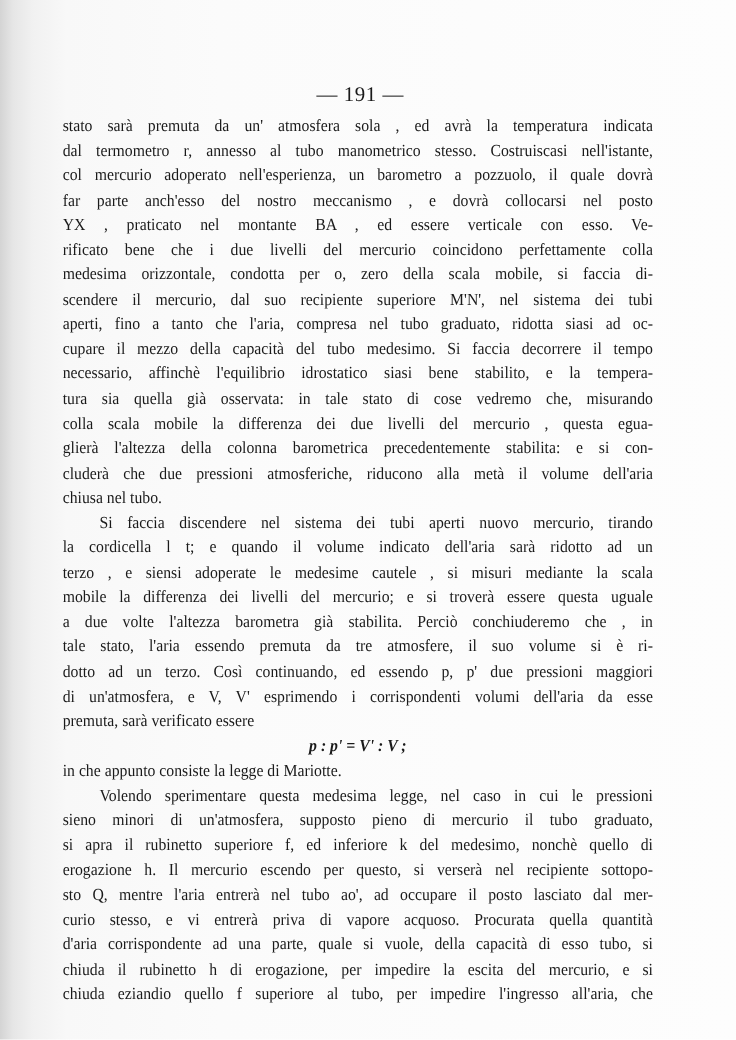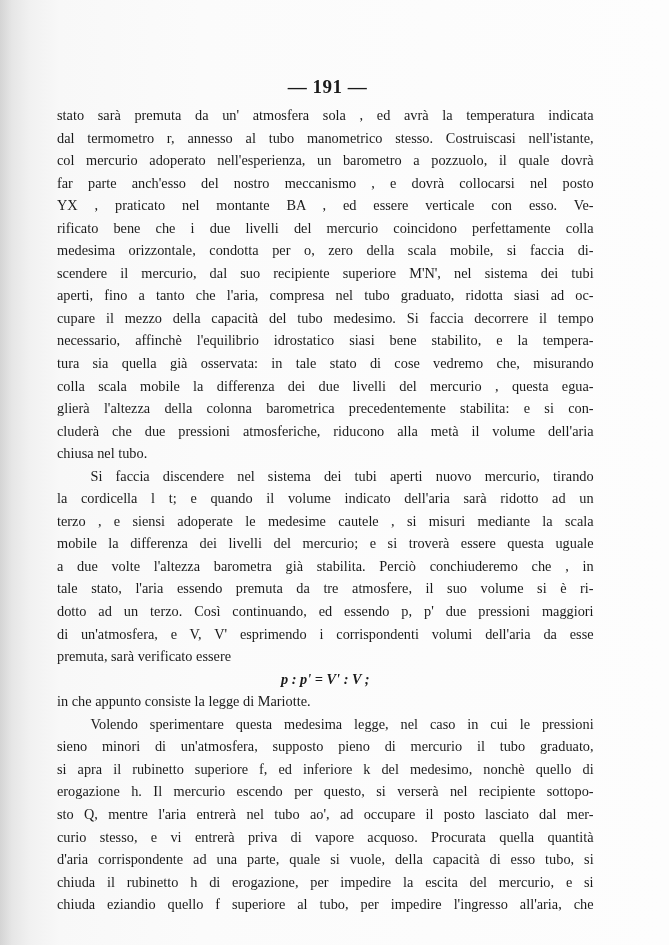--- a/index.html
+++ b/index.html
@@ -8,21 +8,21 @@
       background: linear-gradient(to right, #d4d4d4 0px, #e6e6e6 12px, #f1f1f1 30px, #f8f8f8 60px, #fbfbfb 200px, #fdfdfd 669px);
       position: relative;
       font-family: "Liberation Serif", "DejaVu Serif", serif;
       color: #1a1a1a;
     }
     .page {
       position: absolute; left: 0; top: 0; width: 669px; height: 945px;
     }
     .page-number {
       position: absolute; top: 76px; left: 0; width: 655px;
-      text-align: center; font-size: 19px; font-weight: bold; letter-spacing: 0.5px;
+      text-align: center; font-size: 19px; font-weight: normal; letter-spacing: 0.5px;
     }
     .text-block {
       position: absolute; left: 57px; top: 104px; width: 537px;
       font-size: 15.4px; line-height: 22.55px;
       transform: scaleX(0.93); transform-origin: left top;
       width: 577px;
     }
     .line {
       display: block; white-space: nowrap;
       text-align: justify; text-align-last: justify;

